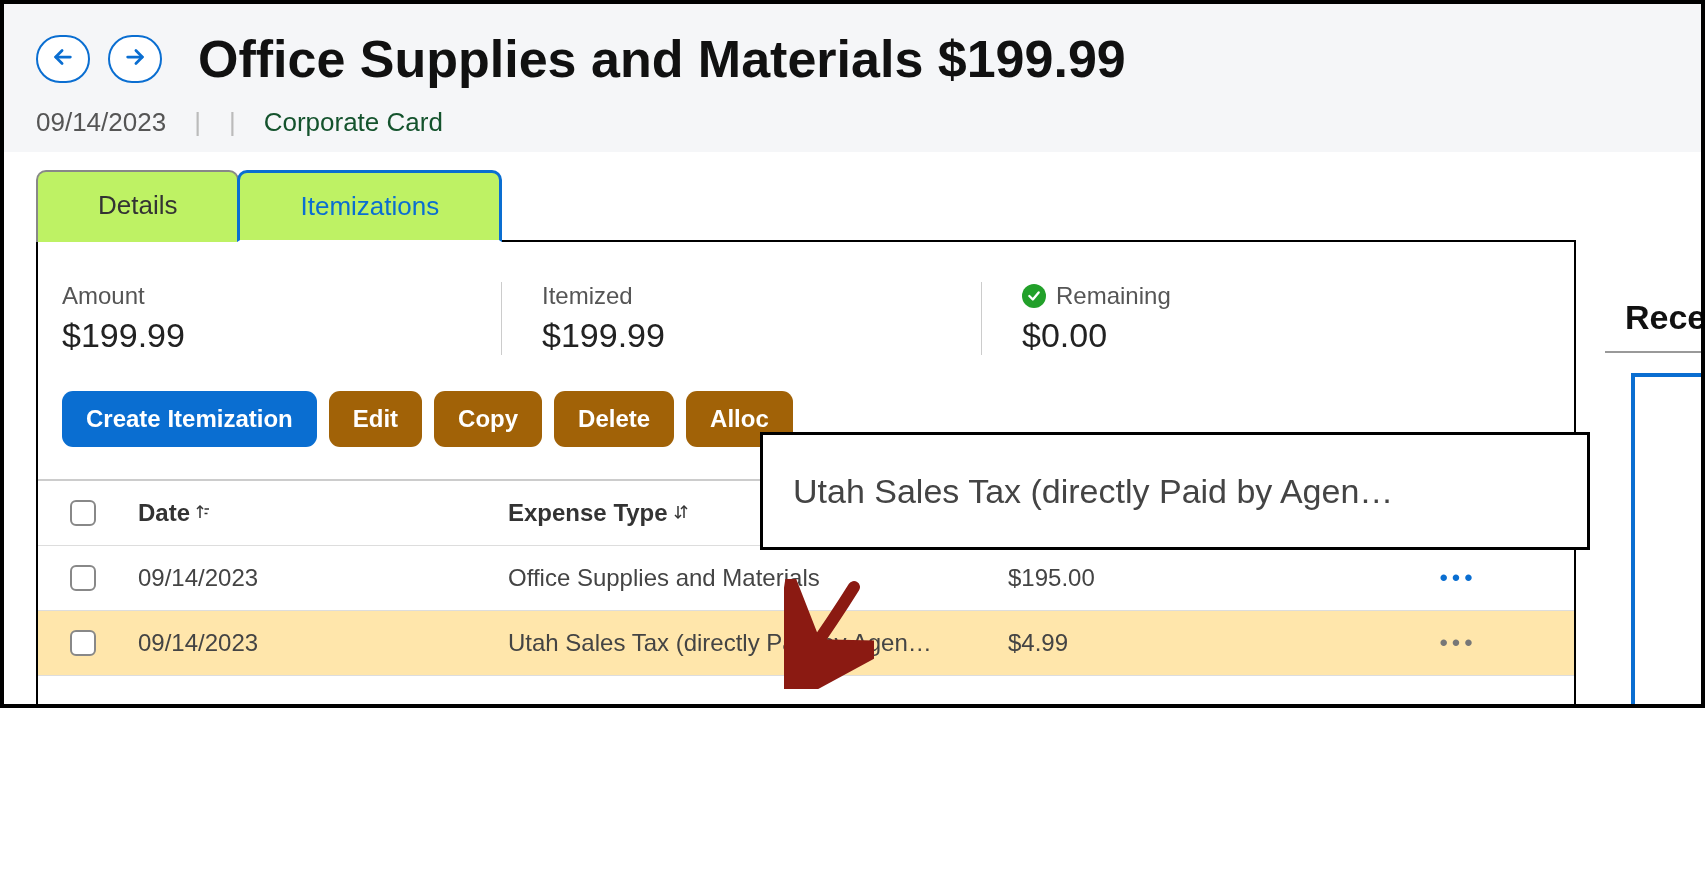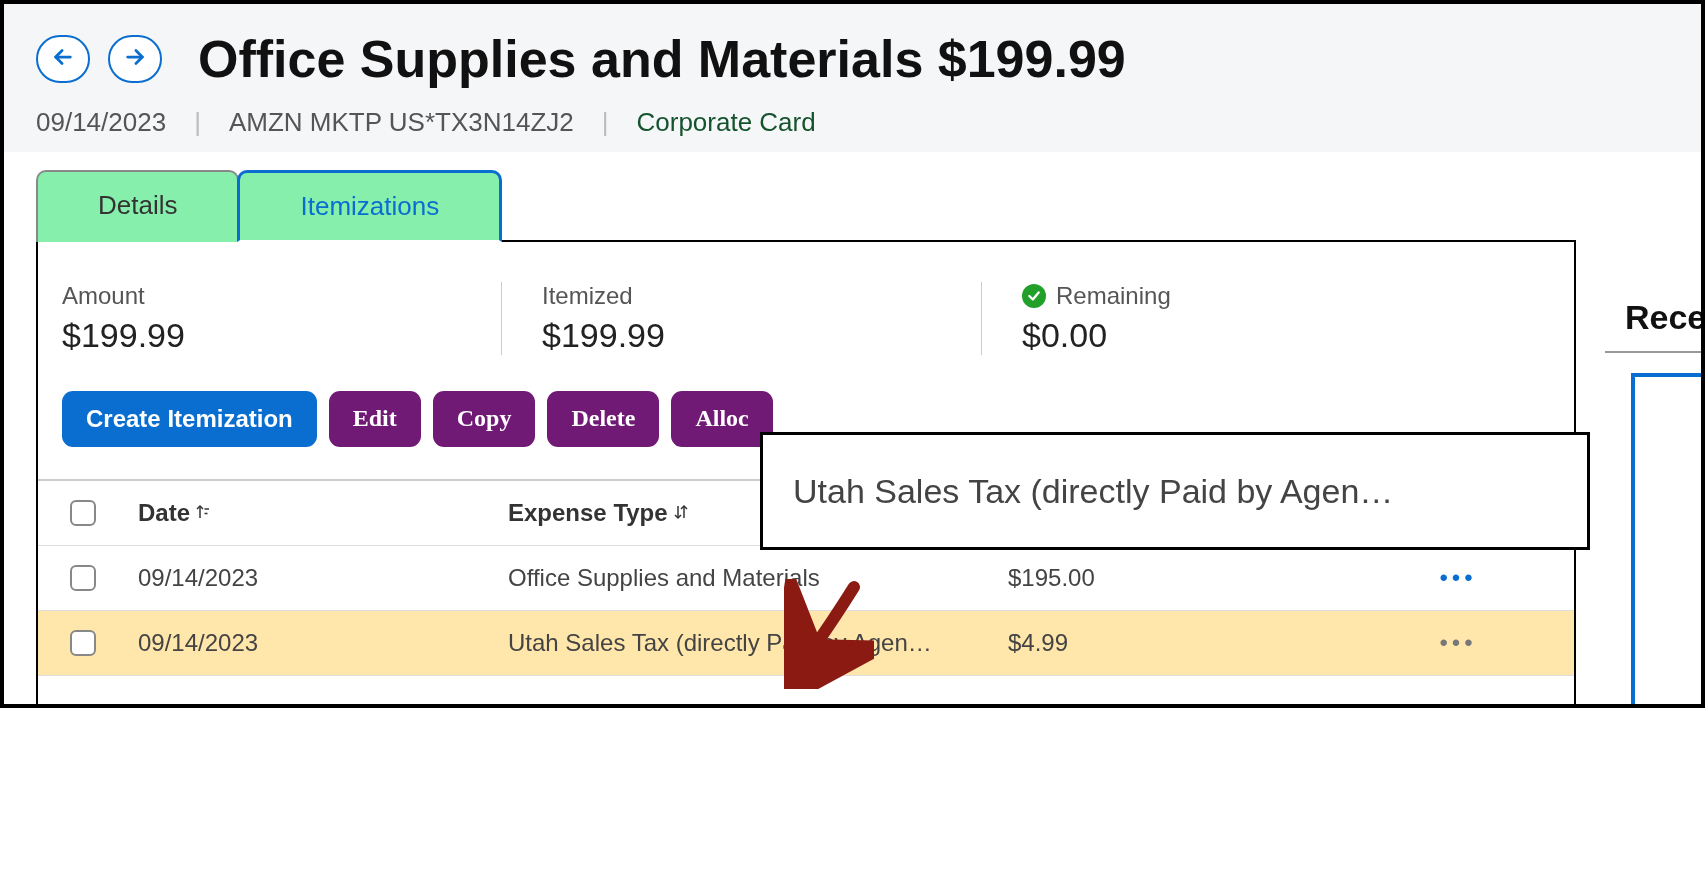--- a/index.html
+++ b/index.html
@@ -55,21 +55,21 @@
   }
   .meta-sep { color: #bbb; }
   .meta-link { color: #14532d; text-decoration: none; }
   .tabs {
     display: flex;
     margin: 18px 0 0 32px;
   }
   .tab {
     border: 2px solid #888;
     border-bottom: none;
-    background: #86efac;
+    background: #bef264;
     padding: 18px 60px;
     font-size: 26px;
     color: #333;
     border-top-left-radius: 10px;
     border-top-right-radius: 10px;
     margin-right: -2px;
     cursor: pointer;
   }
   .tab.active {
     border: 3px solid #0a6ed1;
@@ -110,21 +110,21 @@
   .btn {
     border: none;
     border-radius: 11px;
     padding: 14px 24px;
     font-size: 24px;
     font-weight: 600;
     color: #fff;
     cursor: pointer;
   }
   .btn-primary { background: #0a6ed1; }
-  .btn-disabled { background: #701a75; color: #fff; cursor: default; font-family: Liberation Serif, serif; }
+  .btn-disabled { background: #a16207; color: #fff; cursor: default; }
   .table {
     width: 100%;
     border-top: 2px solid #ccc;
     margin-top: 20px;
   }
   .thead, .trow {
     display: grid;
     grid-template-columns: 90px 370px 500px 400px 120px;
     align-items: center;
     border-bottom: 1px solid #ddd;
@@ -221,21 +221,20 @@
               <line x1="4" y1="12" x2="20" y2="12"></line>
               <polyline points="13 5 20 12 13 19"></polyline>
             </svg>
         </span>
       </div>
       <div class="page-title">Office Supplies and Materials $199.99</div>
     </div>
     <div class="meta-row">
       <span>09/14/2023</span>
       <span class="meta-sep">|</span>
-      <span>AMZN MKTP US*TX3N14ZJ2</span>
       <span class="meta-sep">|</span>
       <a href="#" class="meta-link">Corporate Card</a>
     </div>
   </div>
 
   <div class="tabs">
     <div class="tab">Details</div>
     <div class="tab active">Itemizations</div>
   </div>
 

